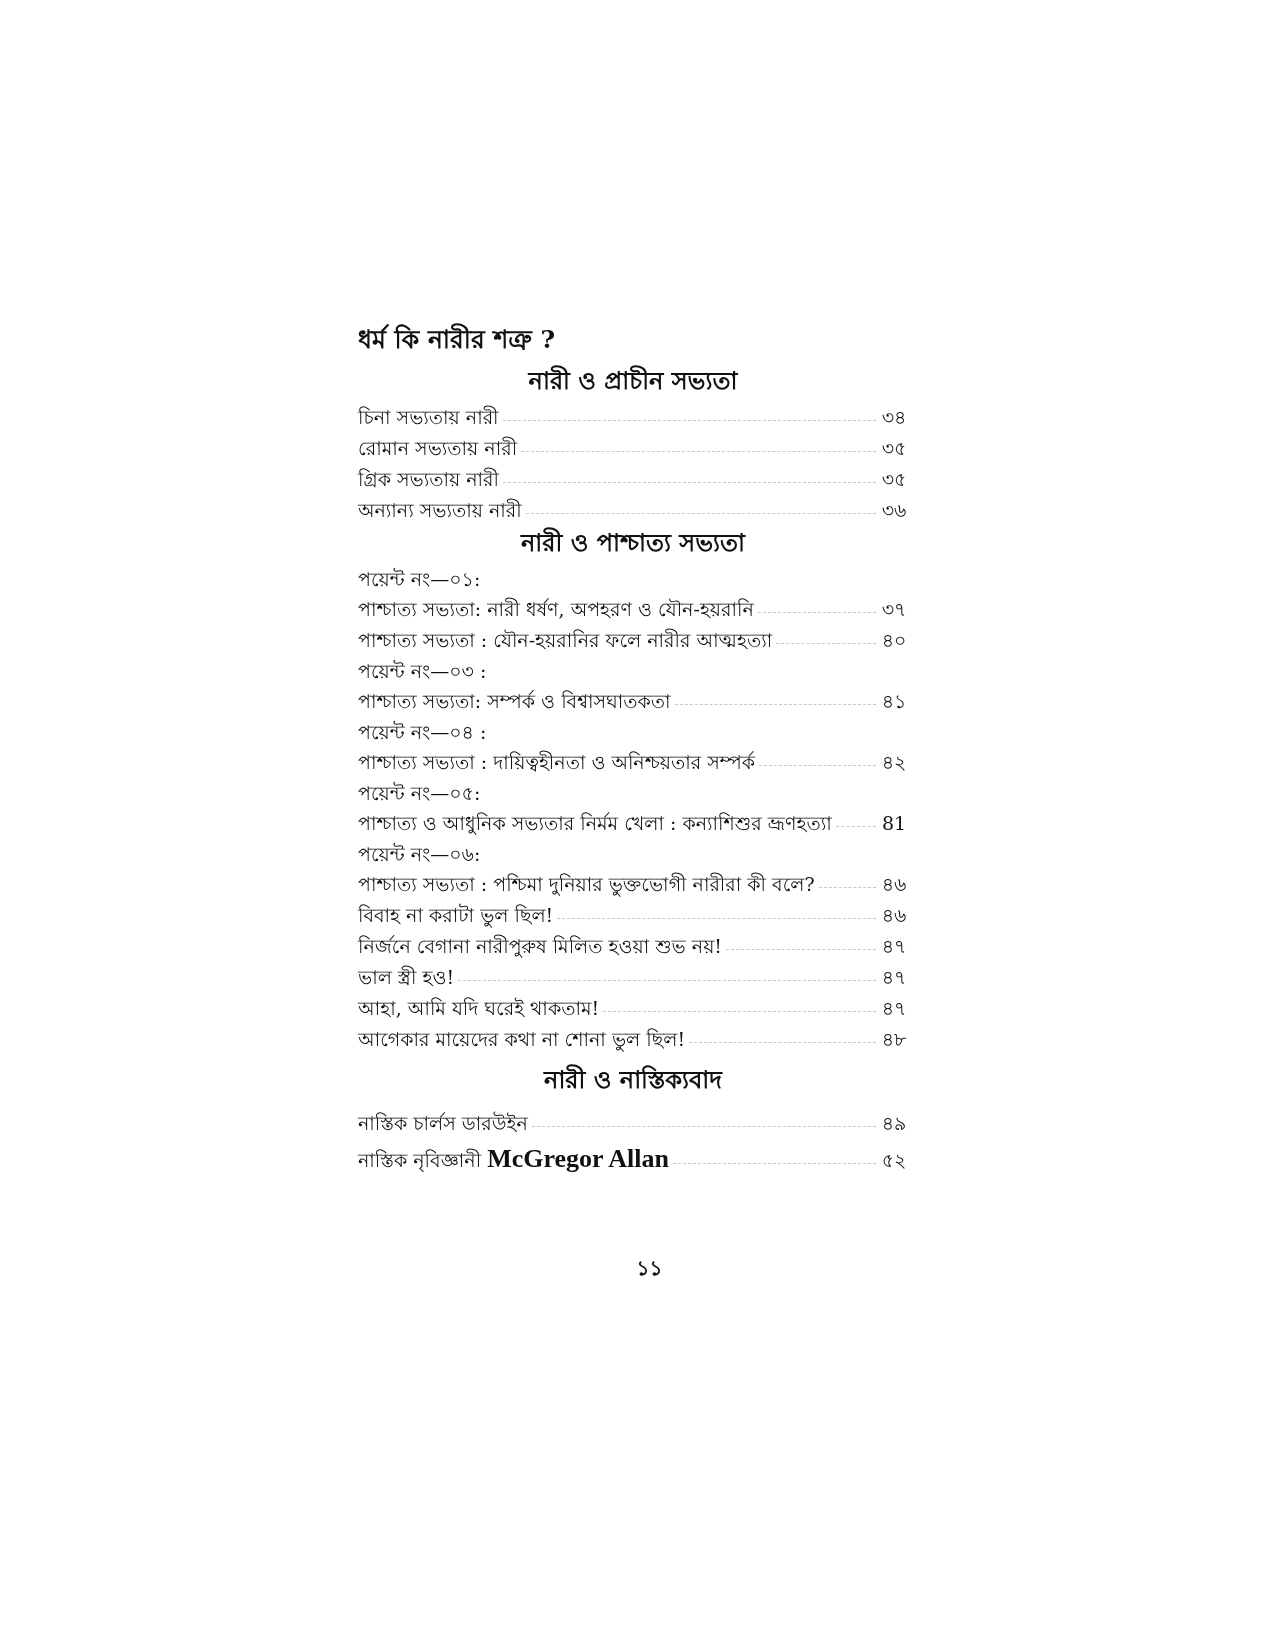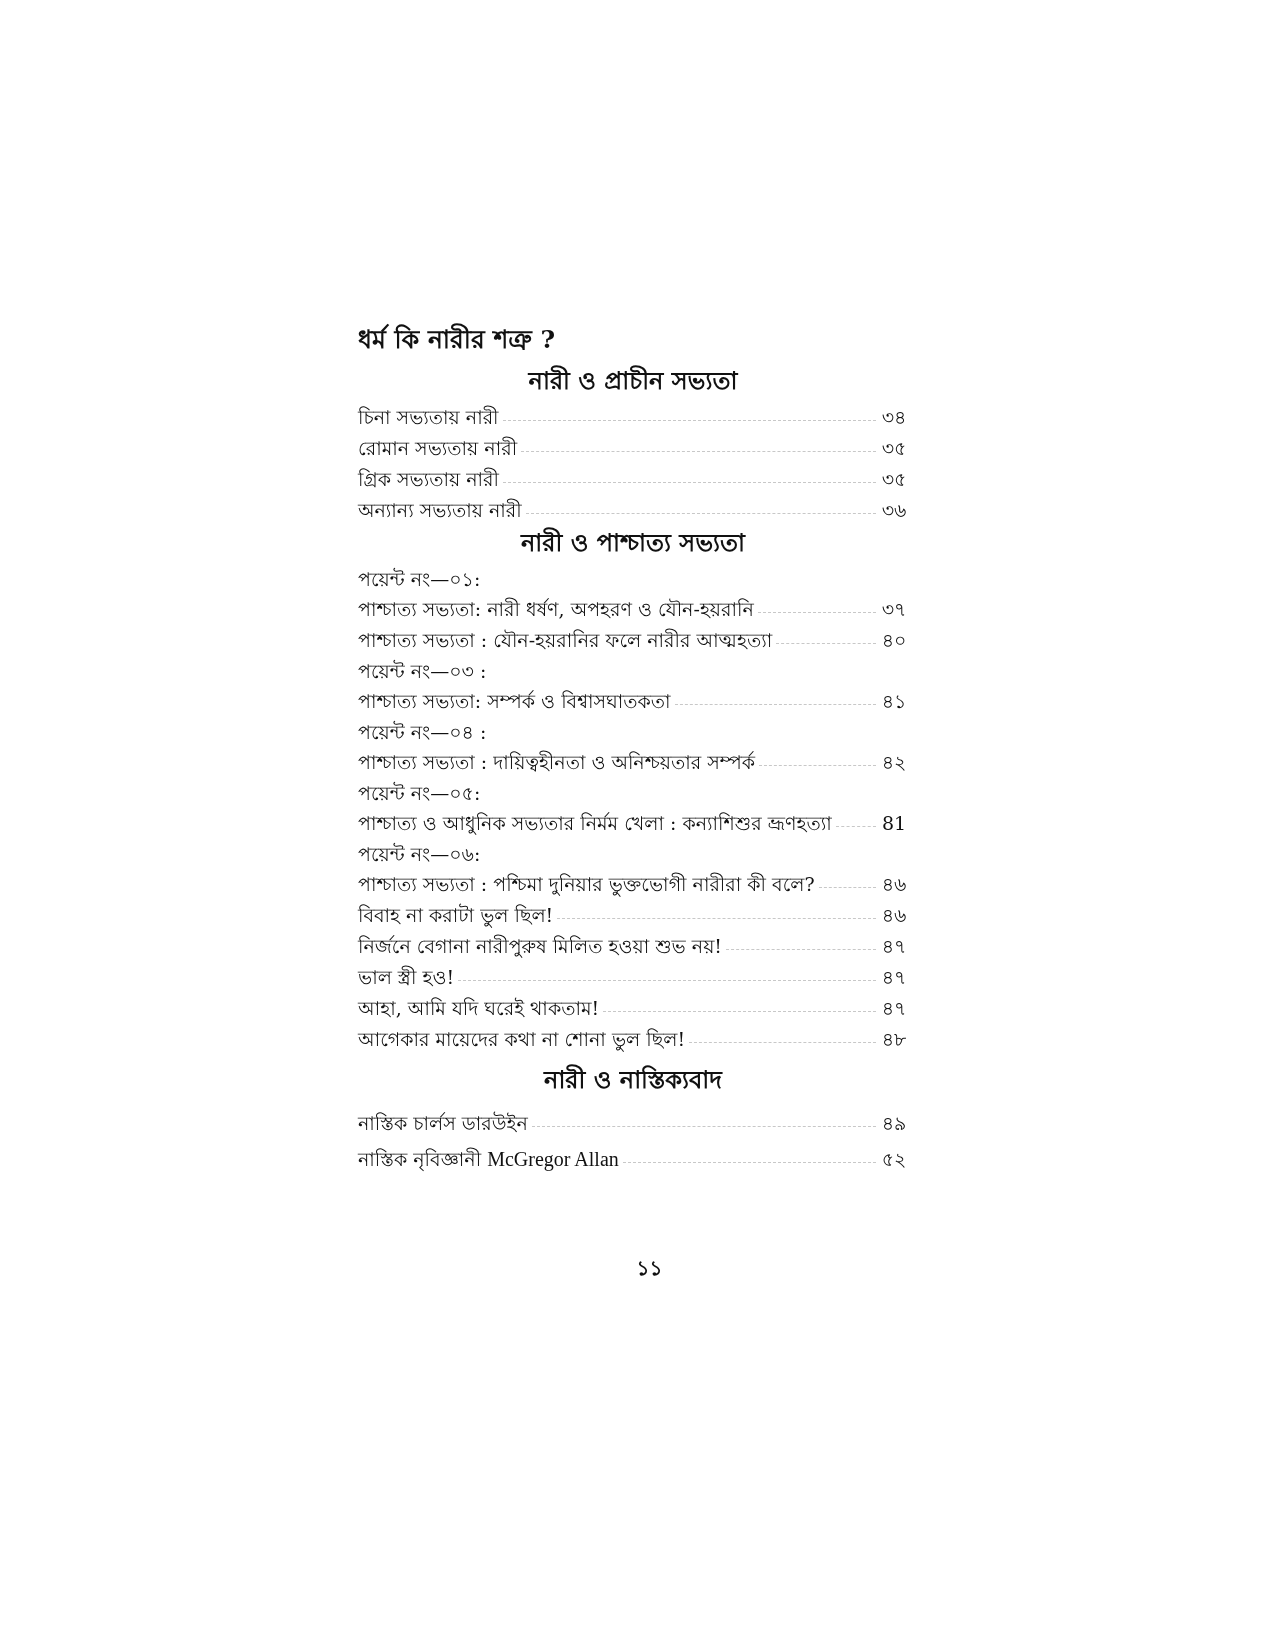--- a/index.html
+++ b/index.html
@@ -65,21 +65,22 @@
       top: -3px;
     }
     .toc-page {
       flex: 0 0 auto;
       min-width: 28px;
       text-align: center;
       font-size: 19px;
     }
     .latin {
       font-family: "Liberation Serif", serif;
-      font-size: 20px;
+      font-size: 26px;
+      font-weight: bold;
     }
     .page-number {
       position: absolute;
       left: 12px;
       width: 1275px;
       top: 1253px;
       text-align: center;
       font-size: 20px;
       font-weight: bold;
     }

